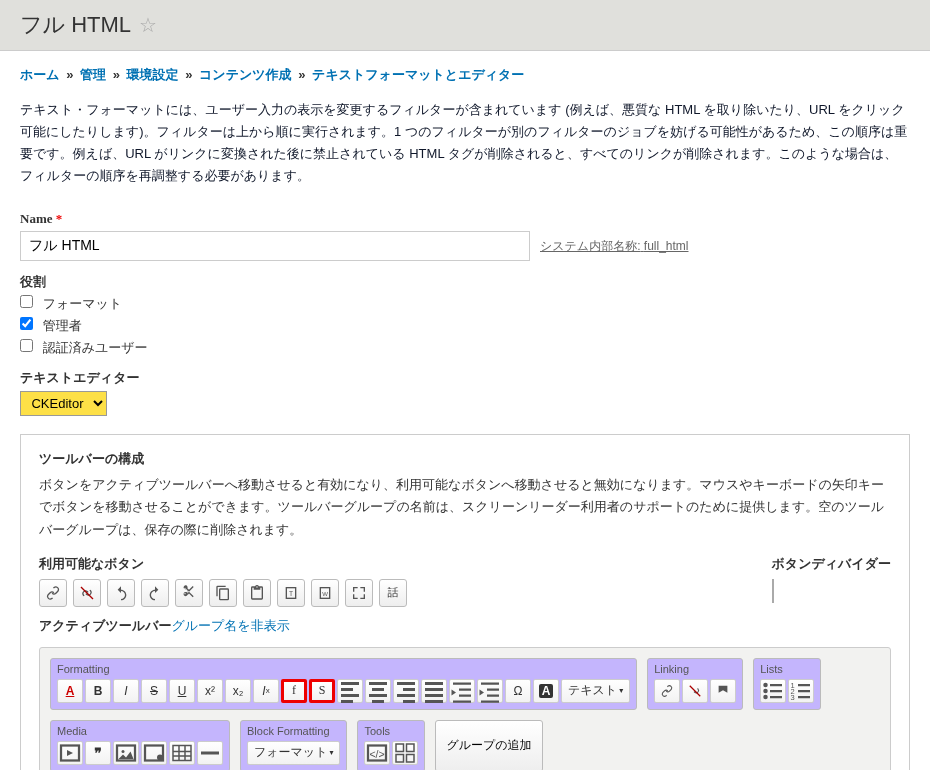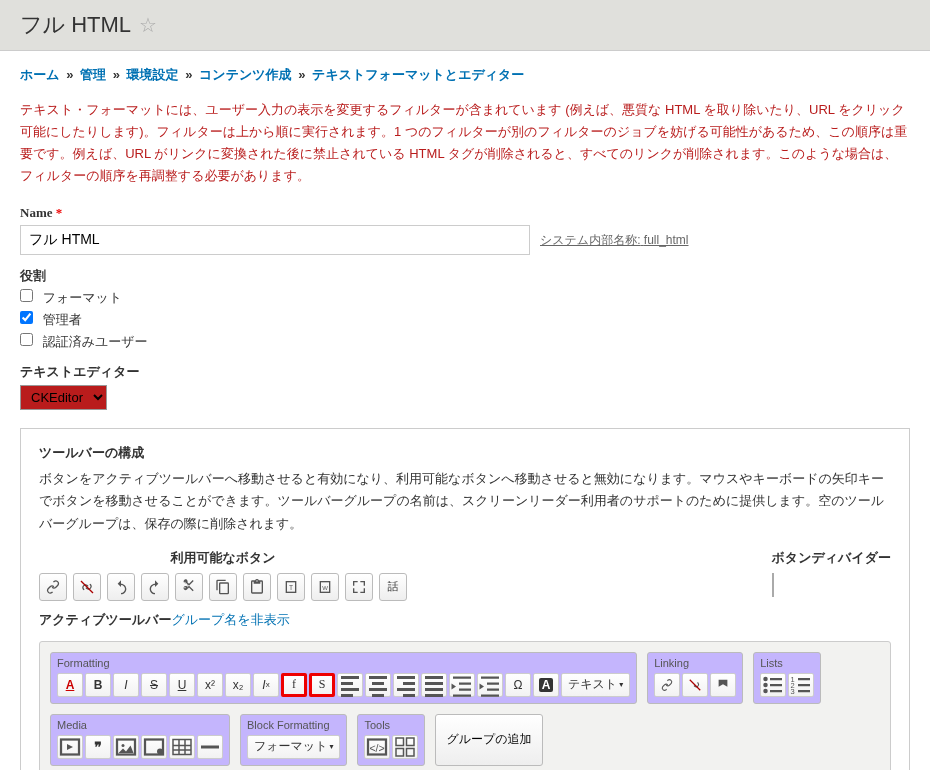--- a/index.html
+++ b/index.html
@@ -4,30 +4,30 @@
 <style>
 * { box-sizing: border-box; margin: 0; padding: 0; }
 body { font-family: "Helvetica Neue", Arial, "Hiragino Kaku Gothic ProN", "Meiryo", sans-serif; font-size: 13px; color: #333; background: #fff; width: 930px; }
 .header-bar { background: #e0e0dc; padding: 10px 20px; border-bottom: 1px solid #ccc; }
 .page-title { font-size: 22px; font-weight: normal; color: #333; display: flex; align-items: center; gap: 8px; }
 .star { color: #aaa; font-size: 20px; }
 .content { padding: 15px 20px; }
 .breadcrumb { margin-bottom: 15px; font-size: 13px; }
 .breadcrumb a, .breadcrumb span { color: #0071b3; text-decoration: none; font-weight: bold; }
 .breadcrumb .sep { color: #333; margin: 0 3px; }
-.intro { line-height: 1.7; margin-bottom: 18px; color: #b91c1c; }
+.intro { line-height: 1.7; margin-bottom: 24px; color: #0f172a; }
 .field-row { margin-bottom: 12px; }
 .field-label { font-weight: bold; margin-bottom: 4px; display: block; font-family: Liberation Serif, serif; }
 .req { color: #e00; }
 .name-wrap { display: flex; align-items: center; gap: 10px; }
 input[type="text"] { border: 1px solid #ccc; padding: 4px 8px; font-size: 14px; width: 510px; height: 30px; }
 .sysname { color: #666; font-size: 12px; text-decoration: underline; }
 .roles label { display: block; margin-bottom: 4px; font-size: 13px; }
 .roles input { margin-right: 6px; }
-select { border: 1px solid #999; background: #b91c1c; padding: 3px 6px; font-size: 13px; }
+select { border: 1px solid #999; background: #fde047; padding: 3px 6px; font-size: 13px; text-align: center; }
 .editor-panel { border: 1px solid #ccc; margin-top: 18px; padding: 15px 18px; }
 .panel-sub { font-weight: bold; margin-bottom: 6px; }
 .panel-desc { line-height: 1.7; margin-bottom: 14px; }
 .btn-strip { display: flex; gap: 6px; margin-bottom: 10px; }
 .icon-btn { width: 28px; height: 28px; border: 1px solid #bbb; background: linear-gradient(#fff,#eee); border-radius: 3px; display: flex; align-items: center; justify-content: center; cursor: pointer; }
 .icon-btn svg { width: 16px; height: 16px; }
 .section-head { font-weight: bold; margin-bottom: 6px; }
 .divider-mark { width: 2px; height: 24px; background: #aaa; margin-top: 4px; }
 .active-head { display: flex; justify-content: flex-start; align-items: baseline; margin-bottom: 6px; }
 .link-action { color: #0071b3; text-decoration: none; }
@@ -91,21 +91,21 @@
     <span class="field-label">テキストエディター</span>
     <select>
       <option>CKEditor</option>
     </select>
   </div>
 
   <div class="editor-panel">
     <div class="panel-sub">ツールバーの構成</div>
     <p class="panel-desc">ボタンをアクティブツールバーへ移動させると有効になり、利用可能なボタンへ移動させると無効になります。マウスやキーボードの矢印キーでボタンを移動させることができます。ツールバーグループの名前は、スクリーンリーダー利用者のサポートのために提供します。空のツールバーグループは、保存の際に削除されます。</p>
 
-    <div style="display:flex; justify-content:space-between; gap:20px;text-align:center;">
+    <div style="display:flex; justify-content:space-between; gap:20px;">
       <div>
         <div class="section-head">利用可能なボタン</div>
         <div class="btn-strip">
           <div class="icon-btn">
               <svg viewBox="0 0 24 24">
                 <path fill="#555" d="M10 13a5 5 0 0 0 7 0l3-3a5 5 0 0 0-7-7l-1 1 1.4 1.4 1-1a3 3 0 0 1 4.2 4.2l-3 3a3 3 0 0 1-4.2 0L10 13zm4-2a5 5 0 0 0-7 0l-3 3a5 5 0 0 0 7 7l1-1-1.4-1.4-1 1a3 3 0 0 1-4.2-4.2l3-3a3 3 0 0 1 4.2 0L14 11z"></path>
               </svg>
             </div>
           <div class="icon-btn">
               <svg viewBox="0 0 24 24">

